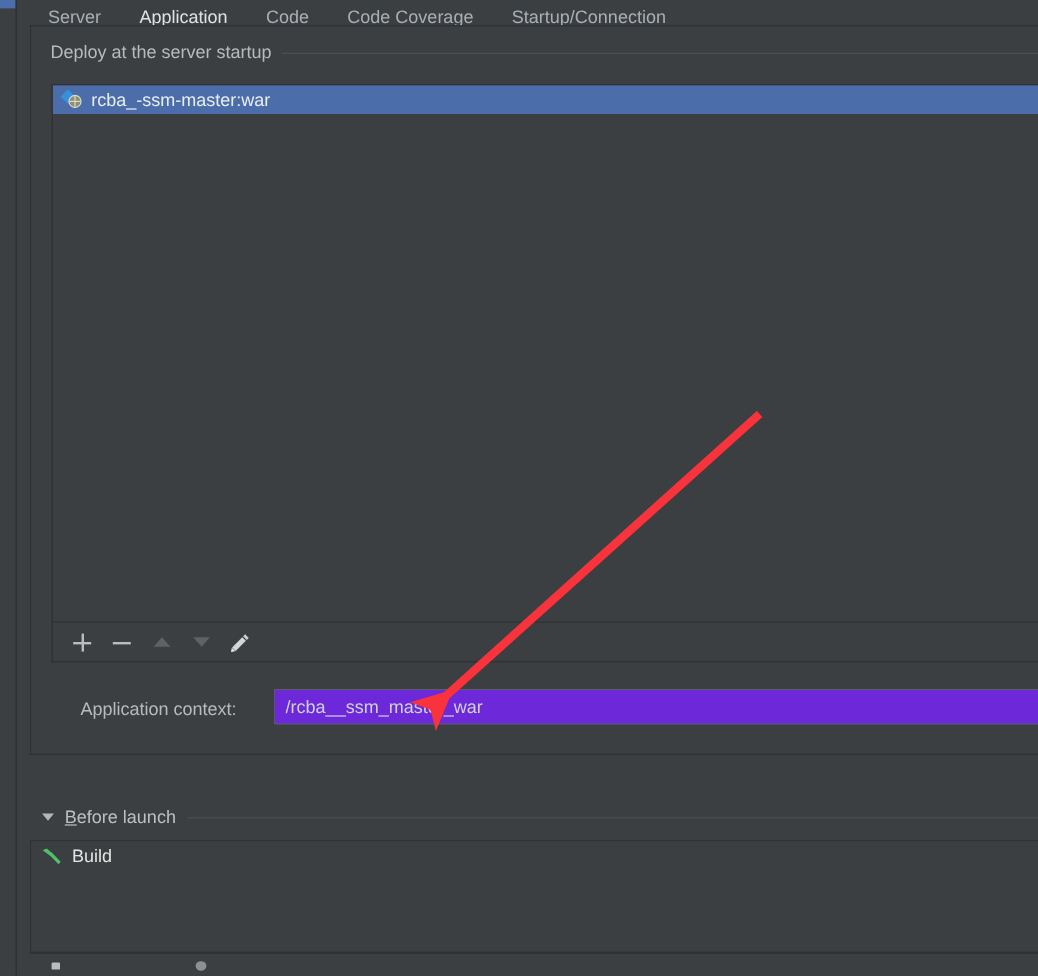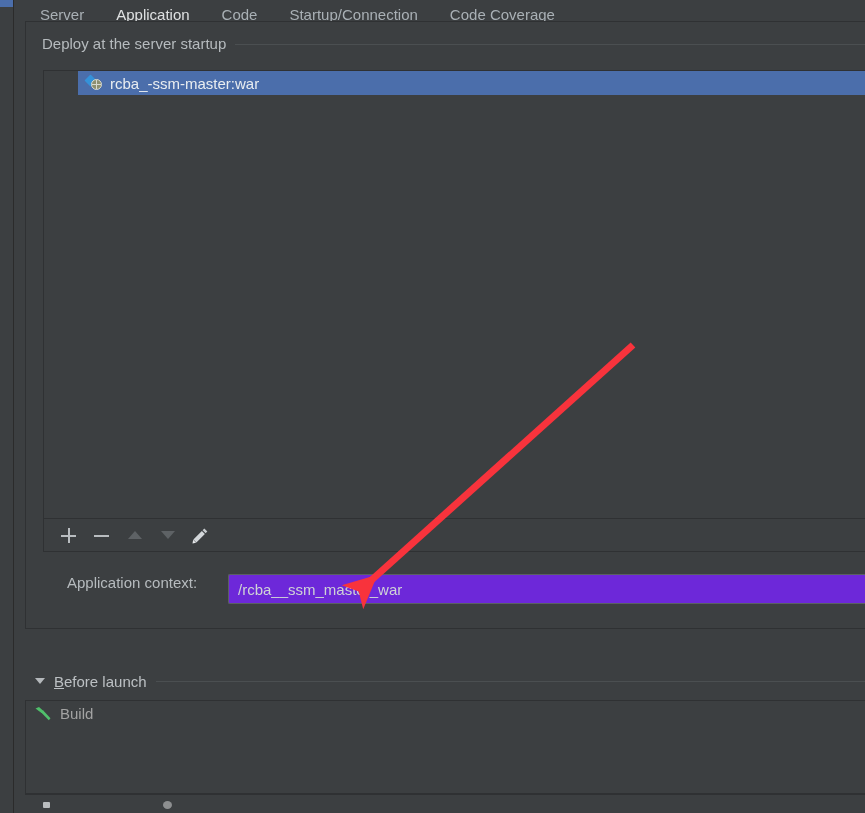--- a/index.html
+++ b/index.html
@@ -82,21 +82,20 @@
     background: #4b4f51;
   }
 
   
   .list-area {
     position: absolute; left: 17px; top: 48px; right: 0; height: 449px;
     background: #3c3f41;
     border: 1px solid #2f3133;
     border-right: none;
     overflow: hidden;
-    padding-left: 34px;
   }
   .list-row {
     position: relative;
     height: 24px;
     display: flex; align-items: center;
     padding-left: 7px;
     font-size: 15px;
     color: #c6cacd;
     cursor: default;
   }
@@ -166,21 +165,21 @@
     border-left: 7px solid transparent;
     border-right: 7px solid transparent;
   }
   .ic-tri-up { border-bottom: 8px solid #5e6265; }
   .ic-tri-down { border-top: 8px solid #5e6265; }
   .ic-pencil { width: 17px; height: 17px; display: block; }
 
   
   .ctx-row {
     position: absolute; left: 17px; top: 552px; right: 0; height: 34px;
-    display: flex; align-items: flex-start;
+    display: flex; align-items: center;
   }
   .ctx-label {
     font-size: 15px; color: #b6bbbe;
     margin-left: 24px;
     white-space: nowrap;
   }
   .ctx-input {
     position: absolute; left: 185px; right: 0; top: 0; height: 30px;
     background: #6d28d9;
     border: 1px solid #5b6063;
@@ -217,21 +216,21 @@
     position: absolute; left: 25px; top: 700px; right: -1px; height: 94px;
     background: #3c3f41;
     border: 1px solid #2f3133;
     border-right: none;
     overflow: hidden;
   }
   .bl-row {
     height: 25px;
     display: flex; align-items: center;
     padding-left: 8px;
-    font-size: 15px; color: #a3a3a3;
+    font-size: 15px; color: #e5e5e5;
     cursor: default;
   }
   .ic-hammer { width: 18px; height: 16px; margin-right: 8px; flex: 0 0 auto; display:block; }
   .ic-artifacts {
     position: relative; width: 18px; height: 16px; margin-right: 8px; flex: 0 0 auto;
   }
   .ic-artifacts i {
     position: absolute; width: 8px; height: 8px; border-radius: 1px;
     transform: rotate(45deg);
   }
@@ -284,25 +283,25 @@
       </div>
       <div class="tab active">
         <span>Application</span>
         <span class="tab-underline"></span>
       </div>
       <div class="tab">
         <span>Code</span>
 
       </div>
       <div class="tab">
+        <span>Code Coverage</span>
+
+      </div>
+      <div class="tab">
         <span>Startup/Connection</span>
-
-      </div>
-      <div class="tab">
-        <span>Code Coverage</span>
 
       </div>
     </div>
   </div>
 
   <div class="group-panel">
     <div class="group-title-rule"></div>
     <div class="group-title">Deploy at the server startup</div>
 
     <div class="list-area">

